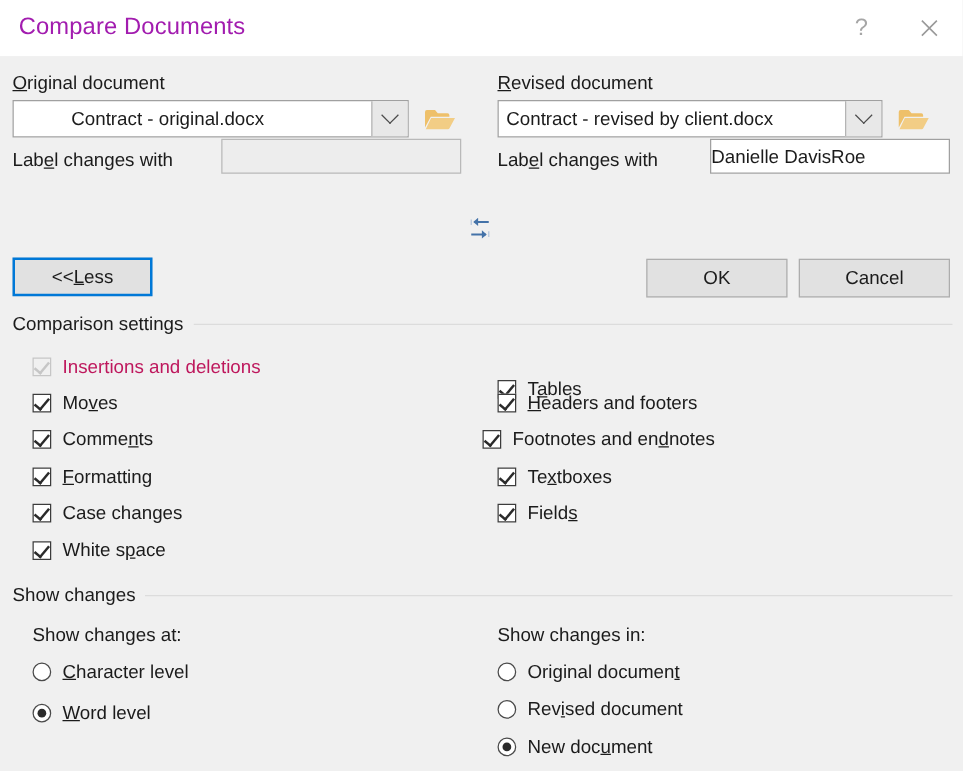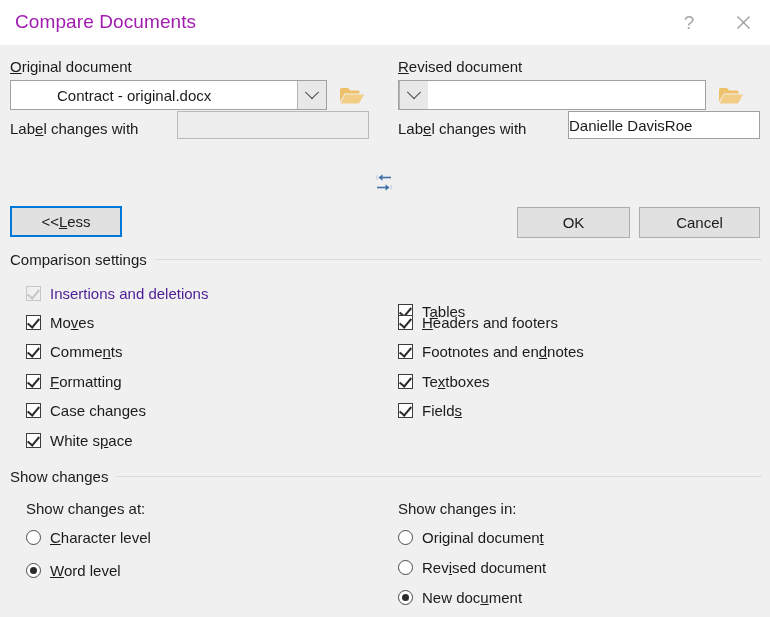--- a/index.html
+++ b/index.html
@@ -250,21 +250,21 @@
     border-right: 2px solid #2b2b2b;
     border-bottom: 2px solid #2b2b2b;
     transform: rotate(40deg);
   }
   .chk-box.disabled .tick {
     border-right-color: #c6c6c6;
     border-bottom-color: #c6c6c6;
   }
   .chk-label { font-size: 15px; color: #1b1b1b; line-height: 1; }
   .chk-label u { text-decoration: underline; text-underline-offset: 1px; }
-  .chk-row.disabled .chk-label { color: #4c1d95; }
+  .chk-row.disabled .chk-label { color: #be185d; }
 
   
   .sub-head {
     position: absolute;
     font-size: 15px;
     color: #1b1b1b;
     white-space: nowrap;
   }
   .rad-row {
     position: absolute;
@@ -335,20 +335,21 @@
     <div class="field-label lcw-label"><span>Lab</span><u>e</u><span>l changes with</span></div>
 
     <div class="lcw-input lcw-left" title=""></div>
   </div>
 
   <div class="panel panel-right">
 
     <div class="field-label doc-label"><u>R</u><span>evised document</span></div>
 
     <div class="combo combo-right">
+      <div class="combo-value">Contract - revised by client.docx</div>
       <div class="combo-arrow">
         <span class="chev"></span>
       </div>
     </div>
 
     <div class="browse browse-right">
       <svg width="26" height="21" viewBox="0 0 26 21">
         <path d="M1 4.5 A1.5 1.5 0 0 1 2.5 3 H9 L11.2 5.6 H19 A1.5 1.5 0 0 1 20.5 7.1 V8.4 H5.6 L1 17 Z" fill="#eec06a"></path>
         <path d="M5.9 9.4 H25 L20.6 17.6 A1.4 1.4 0 0 1 19.3 18.4 H1.6 Z" fill="#f2cd85"></path>
       </svg>
@@ -428,21 +429,21 @@
           <span class="tick"></span>
         </span>
         <span class="chk-label"><span>T</span><u>a</u><span>bles</span></span>
       </div>
       <div class="chk-row" style="left: 398px; top: 266.4px;">
         <span class="chk-box">
           <span class="tick"></span>
         </span>
         <span class="chk-label"><u>H</u><span>eaders and footers</span></span>
       </div>
-      <div class="chk-row" style="left: 398px; top: 295.8px;">
+      <div class="chk-row" style="left: 386px; top: 295.8px;">
         <span class="chk-box">
           <span class="tick"></span>
         </span>
         <span class="chk-label"><span>Footnotes and en</span><u>d</u><span>notes</span></span>
       </div>
       <div class="chk-row" style="left: 398px; top: 325.2px;">
         <span class="chk-box">
           <span class="tick"></span>
         </span>
         <span class="chk-label"><span>Te</span><u>x</u><span>tboxes</span></span>

